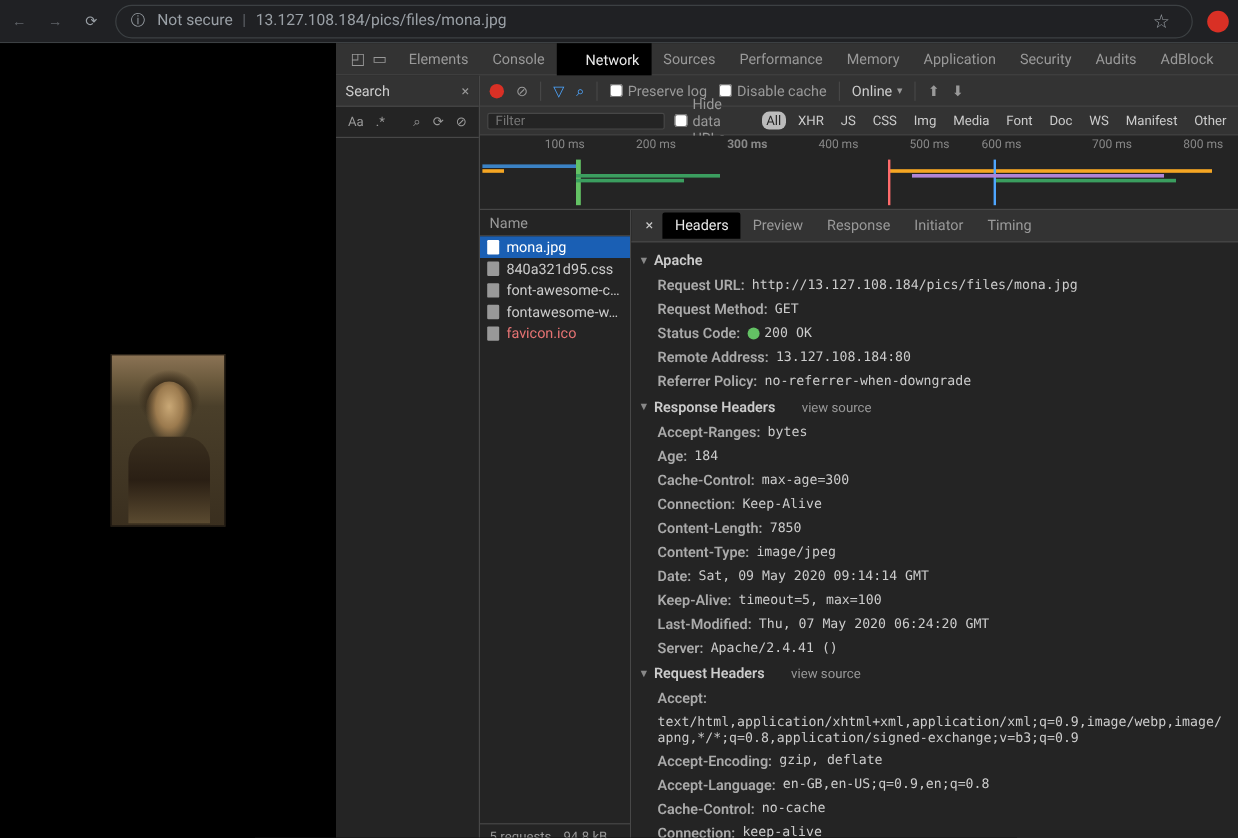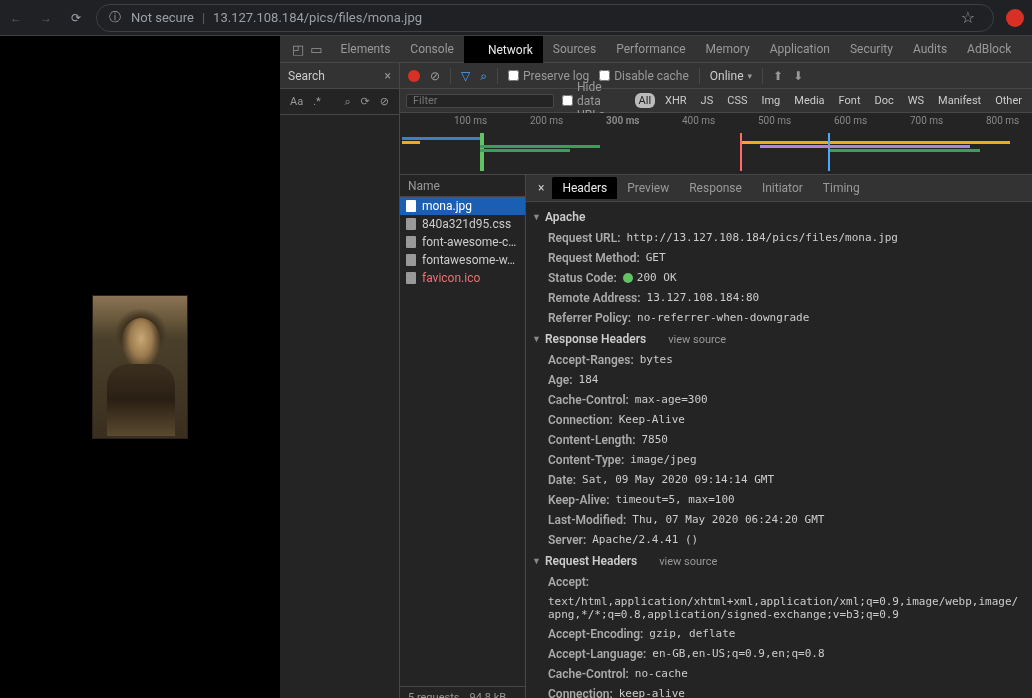--- a/index.html
+++ b/index.html
@@ -203,21 +203,21 @@
             </div>
         </div>
 
         <div class="timeline">
           <div class="tl-ticks" id="tl-ticks">
               <span class="tl-tick" style="left: 54px;">100 ms</span>
               <span class="tl-tick" style="left: 130px;">200 ms</span>
               <span class="tl-tick" style="left: 206px; font-weight: bold;">300 ms</span>
               <span class="tl-tick" style="left: 282px;">400 ms</span>
               <span class="tl-tick" style="left: 358px;">500 ms</span>
-              <span class="tl-tick" style="left: 434px;">600 ms</span>
+              <span class="tl-tick" style="left: 418px;">600 ms</span>
               <span class="tl-tick" style="left: 510px;">700 ms</span>
               <span class="tl-tick" style="left: 586px;">800 ms</span>
             </div>
           <div class="tl-bars">
             <div class="tl-bar" style="left:2px;width:78px;background:#3b82c4;top:6px;"></div>
             <div class="tl-bar" style="left:2px;width:18px;background:#f5a623;top:10px;"></div>
             <div class="tl-bar" style="left:80px;width:4px;background:#63c264;top:2px;height:38px;"></div>
             <div class="tl-bar" style="left:80px;width:120px;background:#3b9e5f;top:14px;"></div>
             <div class="tl-bar" style="left:80px;width:90px;background:#3b9e5f;top:18px;"></div>
             <div class="tl-bar" style="left:340px;width:270px;background:#f5a623;top:10px;"></div>

